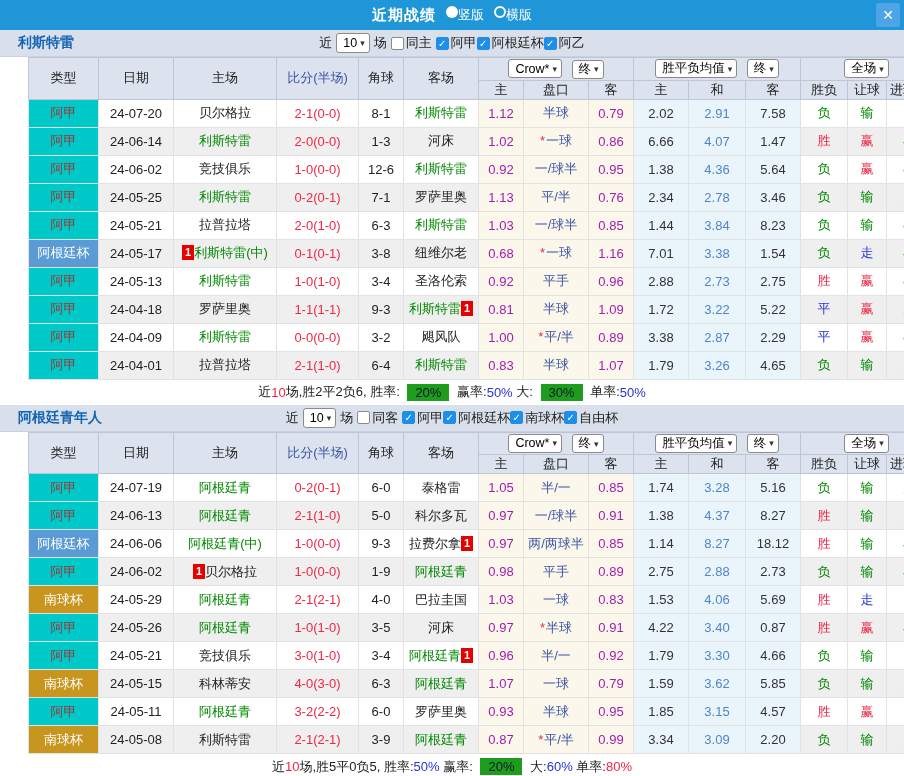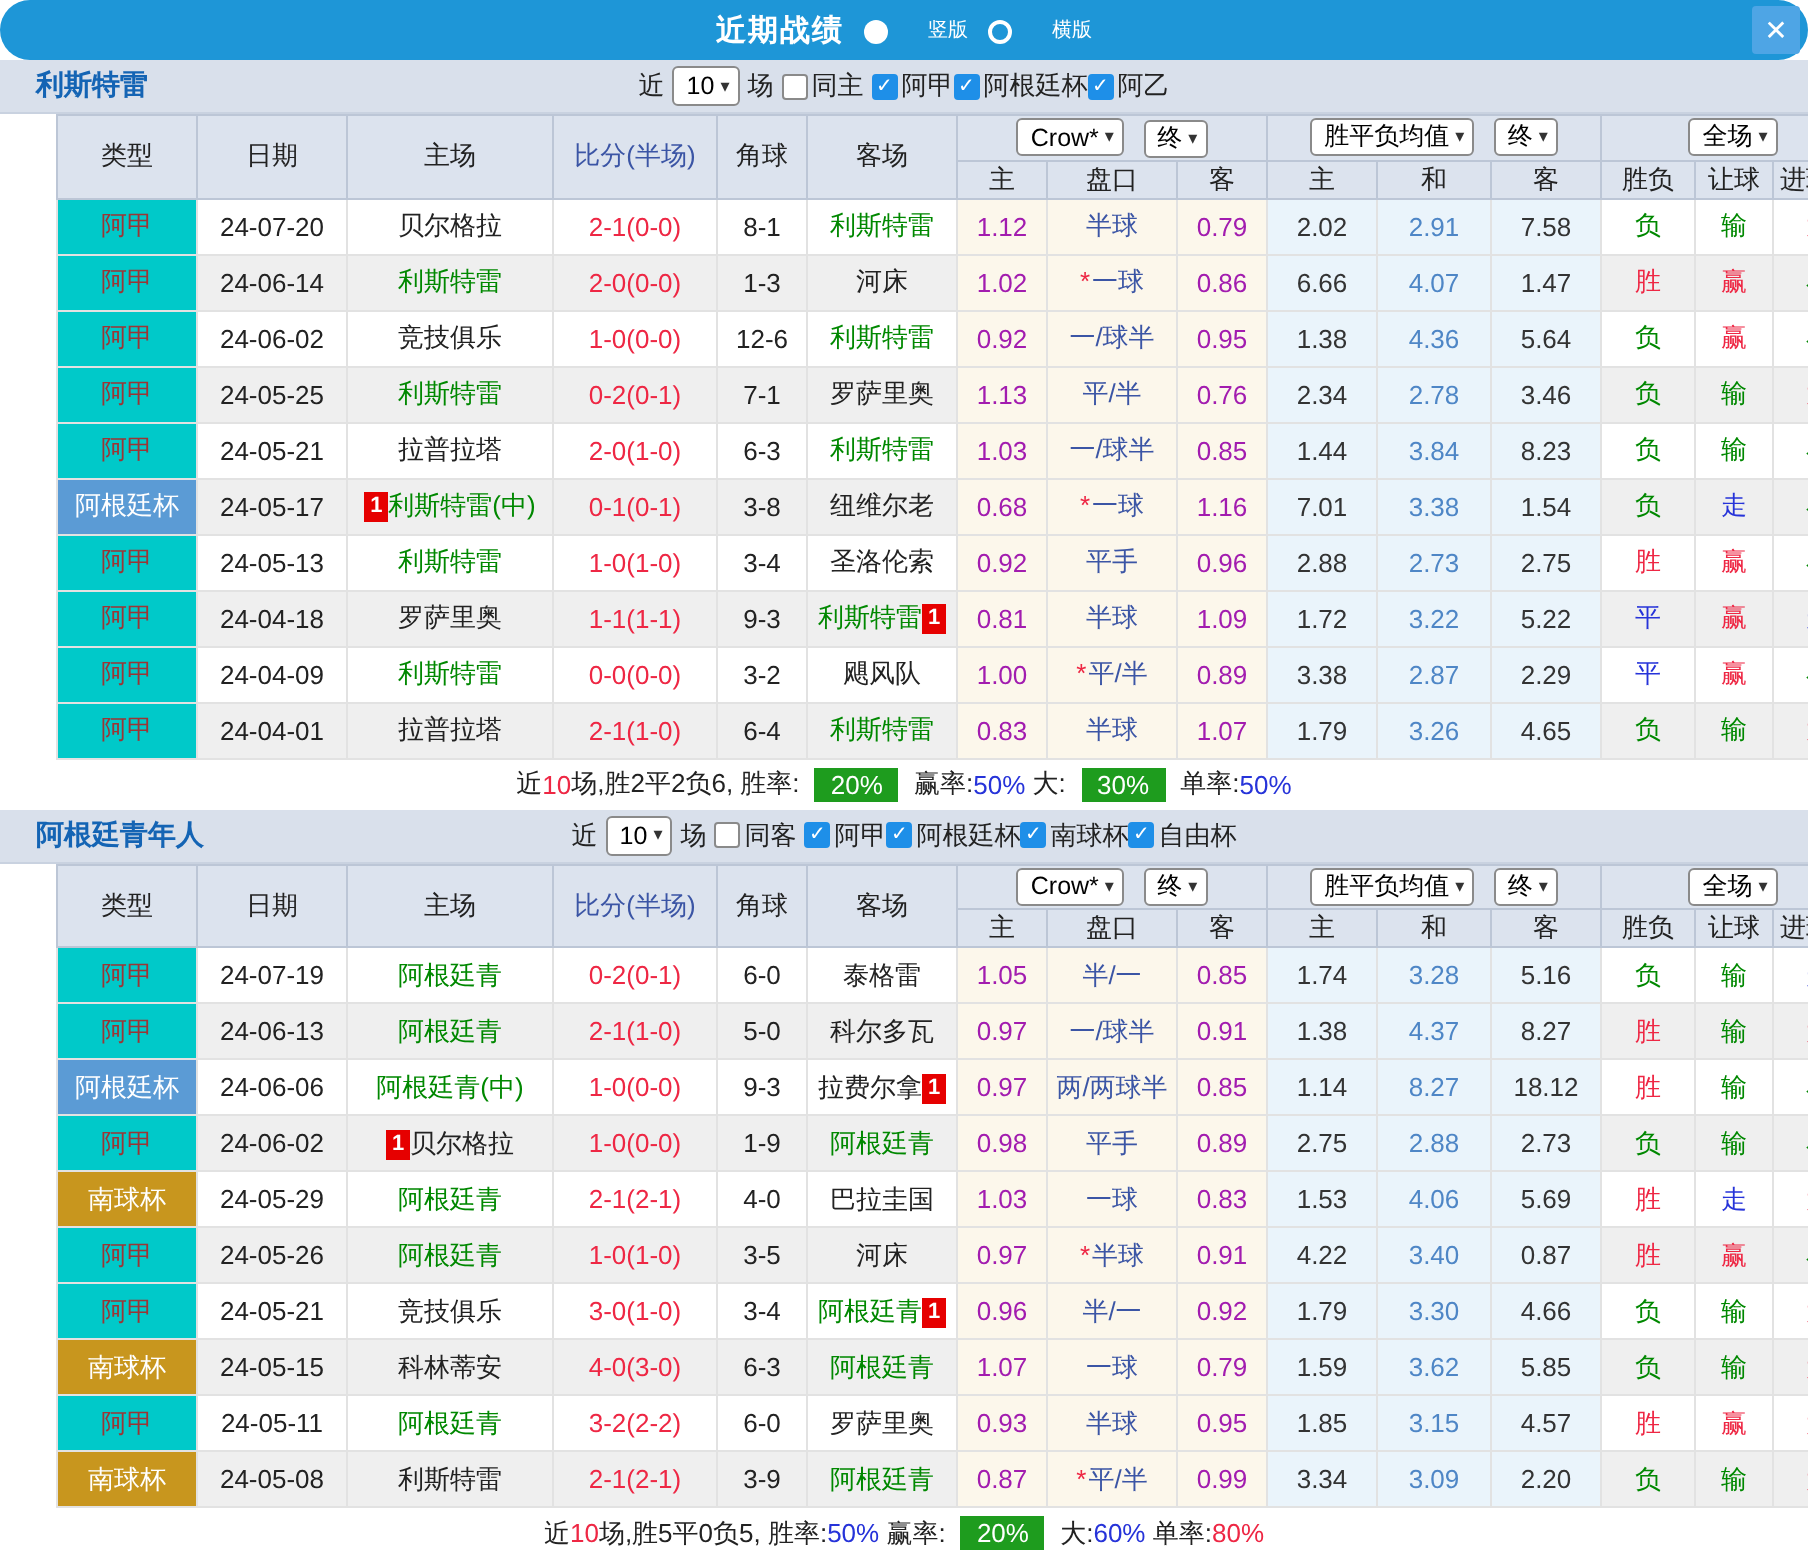--- a/index.html
+++ b/index.html
@@ -4,24 +4,24 @@
 <style>
   * { box-sizing: border-box; margin: 0; padding: 0; }
   html,body { width: 904px; background:#fff; }
   body {
     font-family: "Liberation Sans", "DejaVu Sans", sans-serif;
     font-size: 13px; color:#222; overflow:hidden;
   }
   
   .topbar{
     height:30px; background:#1E96D7; color:#fff;
-    display:flex; align-items:center; justify-content:center; position:relative;border-radius:15px;
+    display:flex; align-items:center; justify-content:center; position:relative;
   }
   .title{ font-size:15px; font-weight:bold; letter-spacing:1px; }
-  .radio{ display:inline-flex; align-items:flex-end; gap:20px; margin-left:10px; cursor:pointer; font-size:10px;}
+  .radio{ display:inline-flex; align-items:flex-start; gap:0; margin-left:10px; cursor:pointer; font-size:13px;}
   .dot{ width:12px; height:12px; border-radius:50%; display:inline-block; }
   .dot.filled{ background:#fff; }
   .dot.empty{ border:2px solid #fff; background:transparent; }
   .close-btn{
     position:absolute; right:4px; top:3px; width:24px; height:24px;
     background:#4EA5E5; color:#fff; border:0; font-size:14px; line-height:22px;
     cursor:pointer; text-align:center; border-radius:2px;
   }
   
   .sec-head{
@@ -76,21 +76,21 @@
   .t-green{ color:#008800; }
   .t-blue{ color:#2633D9; }
   
   .summary{
     height:25px; display:flex; align-items:center; justify-content:center;
     white-space:pre; font-size:13px; background:#fff;
   }
   .s-plain{ color:#222; }
   .s-red{ color:#EE2744; }
   .s-blue{ color:#2633D9; }
-  .s-badge{ background:#1E9C1E; color:#ffffff; padding:1px 8px; margin:0 4px; }
+  .s-badge{ background:#1E9C1E; color:#0f172a; padding:1px 8px; margin:0 4px; }
 </style>
 </head>
 <body>
 
 <header class="topbar">
   <span class="title">近期战绩</span>
   <span class="radio">
     <i class="dot filled"></i>
     <span>竖版</span>
   </span>

